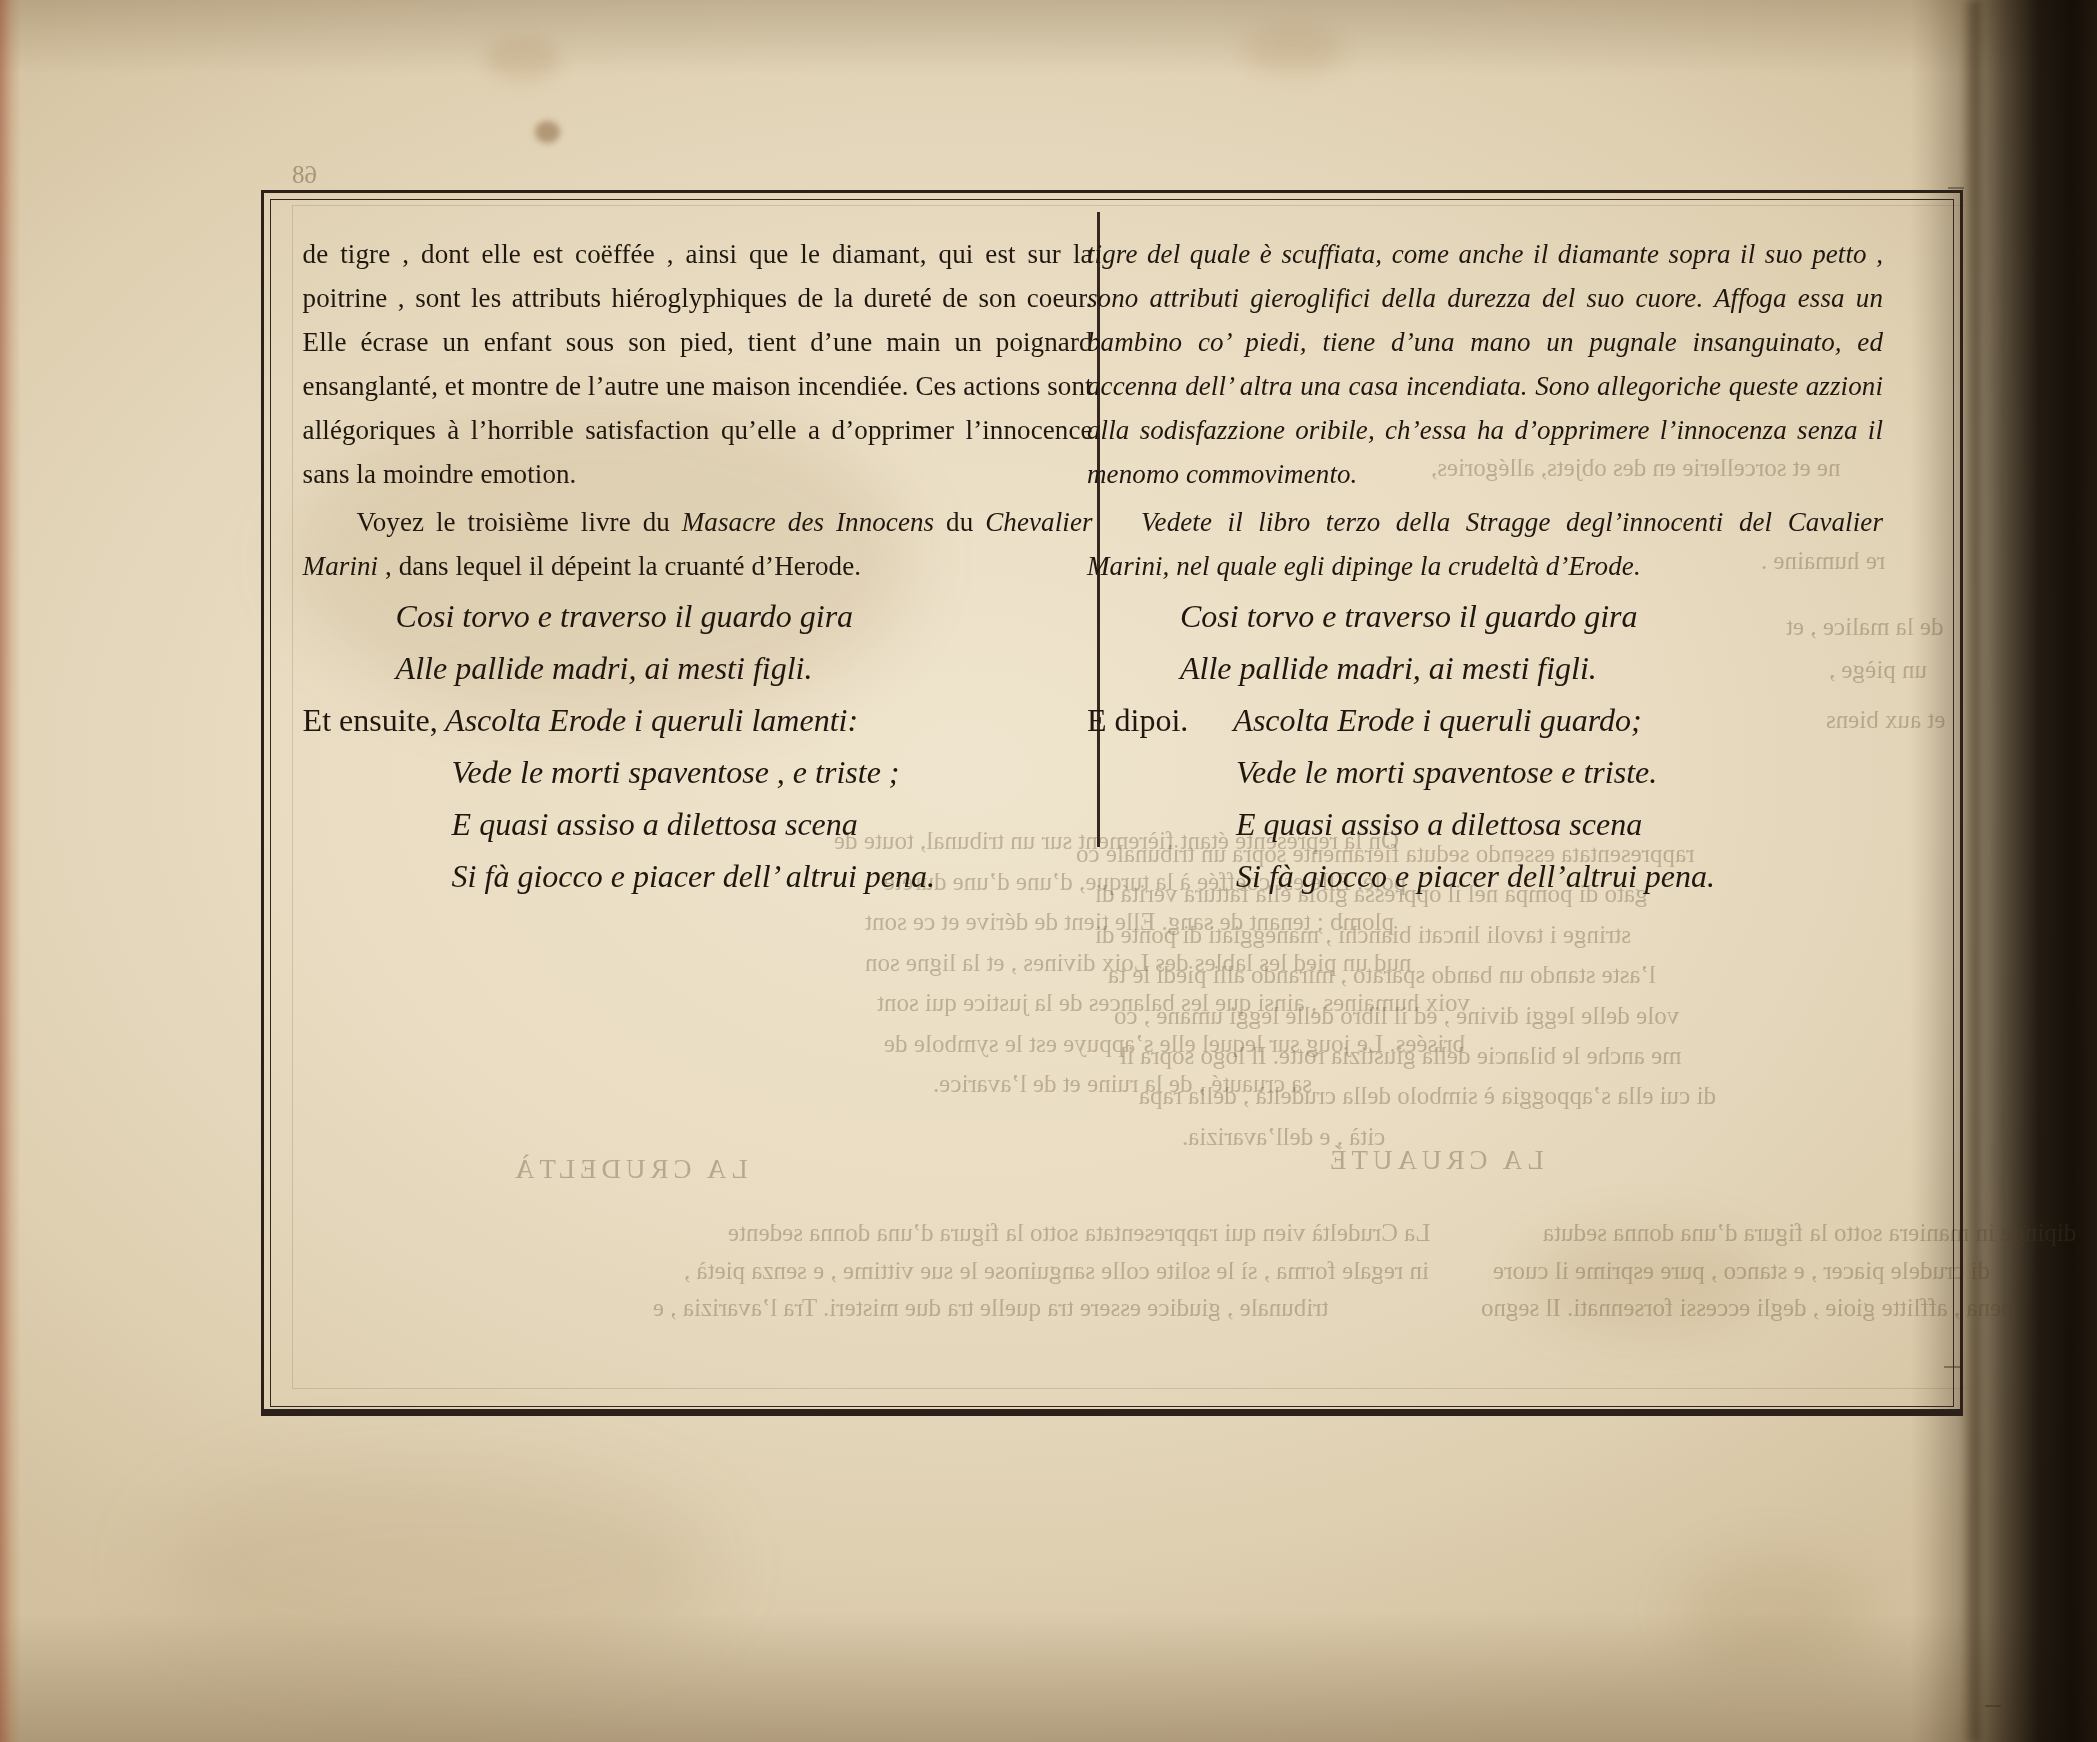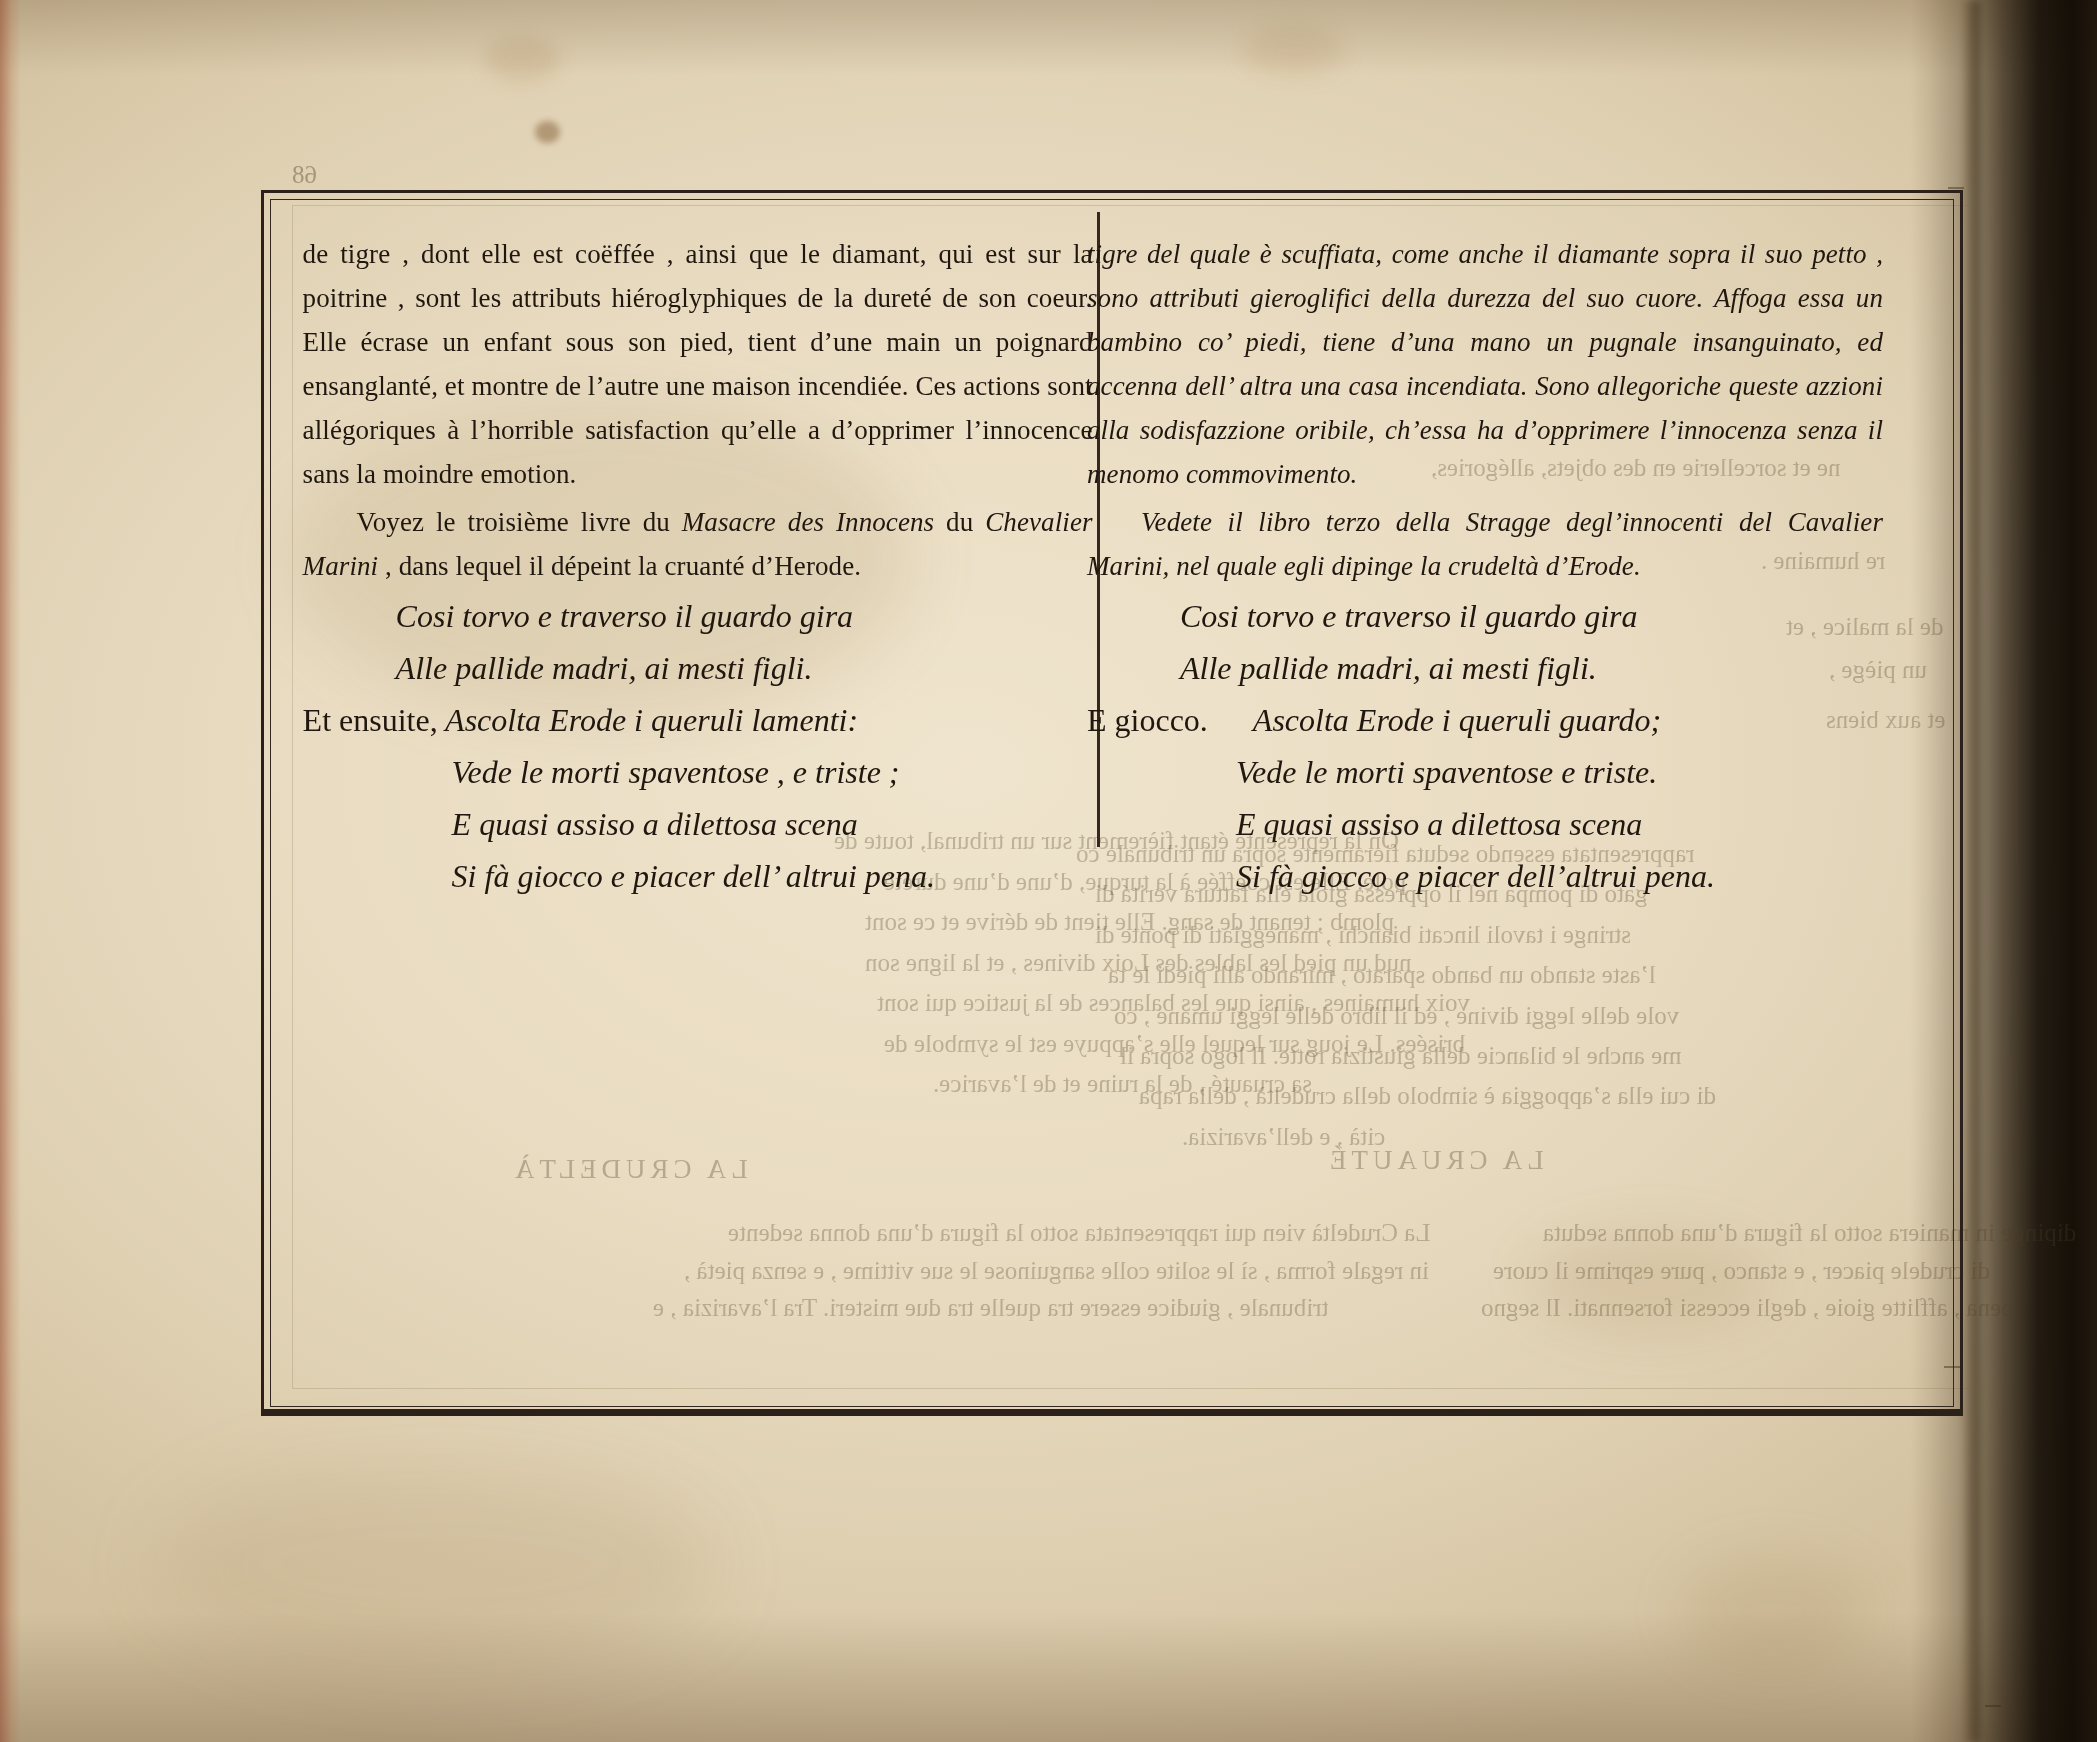--- a/index.html
+++ b/index.html
@@ -301,21 +301,21 @@
         <span>Vedete il libro terzo della Stragge degl’innocenti del Cavalier Marini, nel quale egli dipinge la crudeltà d’Erode.</span>
       </p>
 
       <div class="verse v-ind1">
         <span>Cosi torvo e traverso il guardo gira</span>
       </div>
       <div class="verse v-ind1">
         <span>Alle pallide madri, ai mesti figli.</span>
       </div>
       <div class="verse">
-        <span class="v-lead">E giocco.</span>
+        <span class="v-lead">E dipoi.</span>
         <span style="display:inline-block;width:37px;"></span><span>Ascolta Erode i queruli guardo;</span>
       </div>
       <div class="verse v-ind2">
         <span>Vede le morti spaventose e triste.</span>
       </div>
       <div class="verse v-ind2">
         <span>E quasi assiso a dilettosa scena</span>
       </div>
       <div class="verse v-ind2">
         <span>Si fà giocco e piacer dell’altrui pena.</span>

